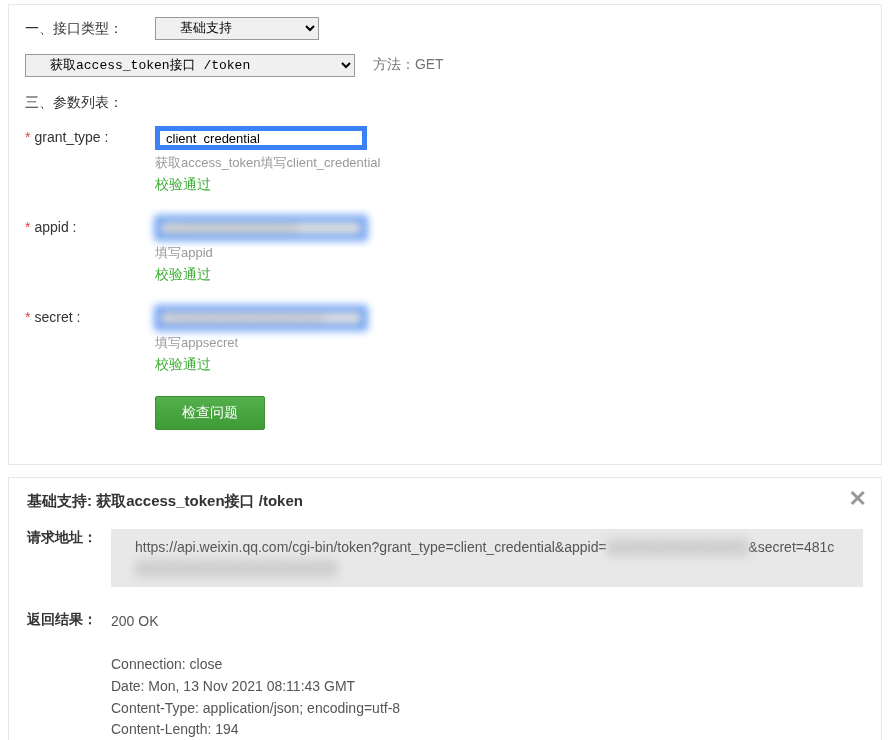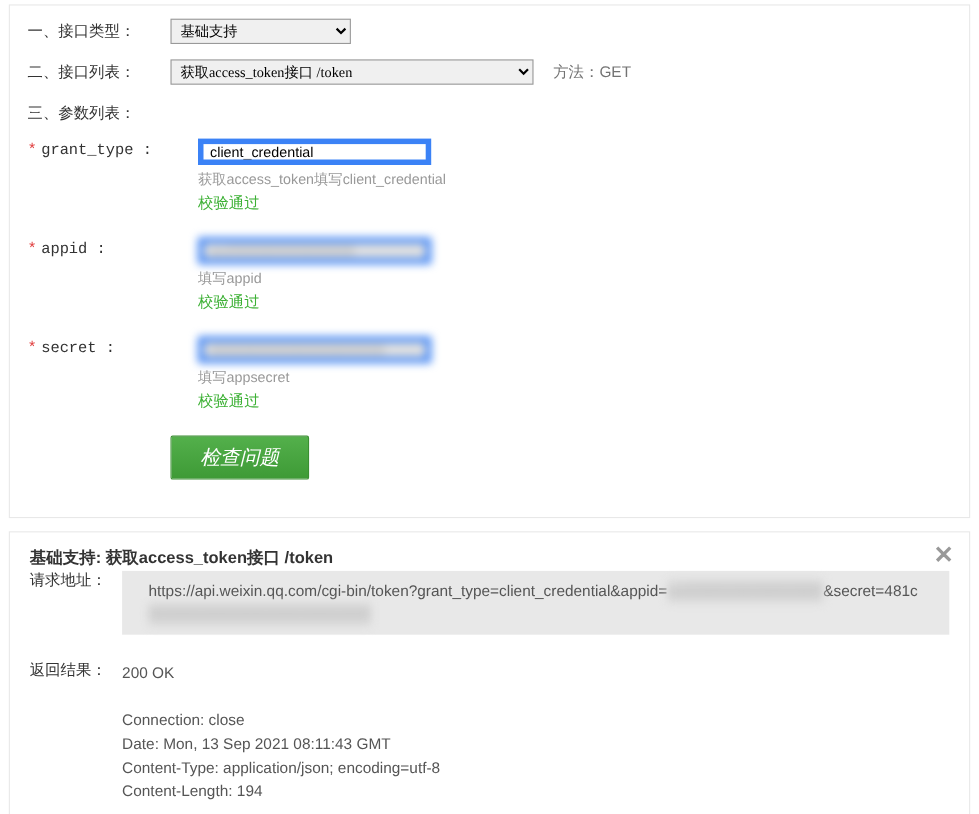--- a/index.html
+++ b/index.html
@@ -3,58 +3,57 @@
   <meta charset="utf-8">
   <style>
     * { box-sizing: border-box; margin: 0; padding: 0; }
     body { font-family: -apple-system, "Microsoft YaHei", "Segoe UI", sans-serif; font-size: 14px; color: #333; background: #fff; }
     
     .panel { border: 1px solid #e8e8e8; margin: 4px 8px; padding: 0; background: #fff; }
     
     .form-area { padding: 12px 16px 20px 16px; }
     
     .row { display: flex; align-items: flex-start; margin-bottom: 14px; }
-    .row-label { width: 130px; flex-shrink: 0; padding-top: 3px; font-family: Liberation Mono, monospace; }
+    .row-label { width: 130px; flex-shrink: 0; padding-top: 3px; }
     .row-content { flex: 1; }
     
     .required-star { color: #e03c3c; margin-right: 4px; }
     
-    select { font-family: Liberation Serif, serif; font-size: 13px; padding: 2px 4px; border: 1px solid #999; background: #f0f0f0; }
+    select { font-family: Liberation Mono, monospace; font-size: 13px; padding: 2px 20px; border: 1px solid #999; background: #f0f0f0; }
     .select-small { width: 164px; }
     .select-wide { width: 330px; }
     
     .method-label { margin-left: 14px; color: #737373; font-size: 14px; }
     
     input[type="text"] { font-family: inherit; font-size: 13px; padding: 3px 6px; border: 5px solid #3b82f6; height: 24px; width: 212px; }
     
     .hint-text { color: #999; font-size: 13px; margin-top: 4px; }
     .validate-ok { color: #3cb034; font-size: 14px; margin-top: 4px; }
     
-    .param-block { margin-bottom: 22px; gap: 25px; }
+    .param-block { margin-bottom: 22px; }
     
     .blur-box { filter: blur(4px); background: #e0e0e0; color: #aaa; user-select: none; }
     .blur-segment { display:inline-block; filter: blur(4px); background:#d8d8d8; color:#bbb; }
     
     .btn-primary {
       background: linear-gradient(#53b04b, #3e9a36);
       border: 1px solid #3a8f32;
       color: #fff;
       padding: 7px 26px;
-      font-size: 18px;
+      font-size: 14px;
       cursor: pointer;
       border-radius: 2px;
-      font-style: italic;
     }
     
     .result-panel { border: 1px solid #e8e8e8; margin: 12px 8px 4px 8px; padding: 14px 18px 14px 18px; position: relative; }
-    .result-title { font-size: 15px; font-weight: 600; margin-bottom: 2px; }
+    .result-title { font-size: 15px; font-weight: 600; margin-bottom: 18px; }
     .close-icon { position: absolute; top: 10px; right: 14px; font-size: 22px; color: #999; cursor: pointer; line-height: 1; font-weight: bold; }
     
     .result-row { display: flex; align-items: flex-start; margin-bottom: 24px; }
-    .result-label { width: 84px; flex-shrink: 0; color: #333; font-size: 14px; }
+    .result-label { width: 84px; flex-shrink: 0; color: #333; font-size: 14px; font-weight: bold; }
     .result-content { flex: 1; min-width: 0; }
     
     .url-box { background: #e8e8e8; padding: 8px 24px; font-size: 14px; color: #555; line-height: 1.5; word-break: break-all; }
     
     .response-text { font-size: 14px; color: #555; line-height: 1.55; }
   </style>
 </head>
 <body>
 
 <div class="panel">
@@ -63,21 +62,20 @@
     <div class="row">
       <div class="row-label">一、接口类型：</div>
       <div class="row-content">
         <select class="select-small">
           <option>基础支持</option>
         </select>
       </div>
     </div>
 
     <div class="row">
-      <div class="row-label">二、接口列表：</div>
       <div class="row-content">
         <select class="select-wide">
           <option>获取access_token接口 /token</option>
         </select>
         <span class="method-label">
           <span>方法：</span><span>GET</span>
         </span>
       </div>
     </div>
 
@@ -141,21 +139,21 @@
       </div>
     </div>
   </div>
 
   <div class="result-row" style="margin-bottom:0;">
     <div class="result-label">返回结果：</div>
     <div class="result-content response-text">
       <div>200 OK</div>
       <br>
       <div>Connection: close</div>
-      <div>Date: Mon, 13 Sep 2021 08:11:43 GMT</div>
+      <div>Date: Mon, 13 Nov 2021 08:11:43 GMT</div>
       <div>Content-Type: application/json; encoding=utf-8</div>
       <div>Content-Length: 194</div>
       
       
       
     </div>
   </div>
 </div>
 
 </body></html>

